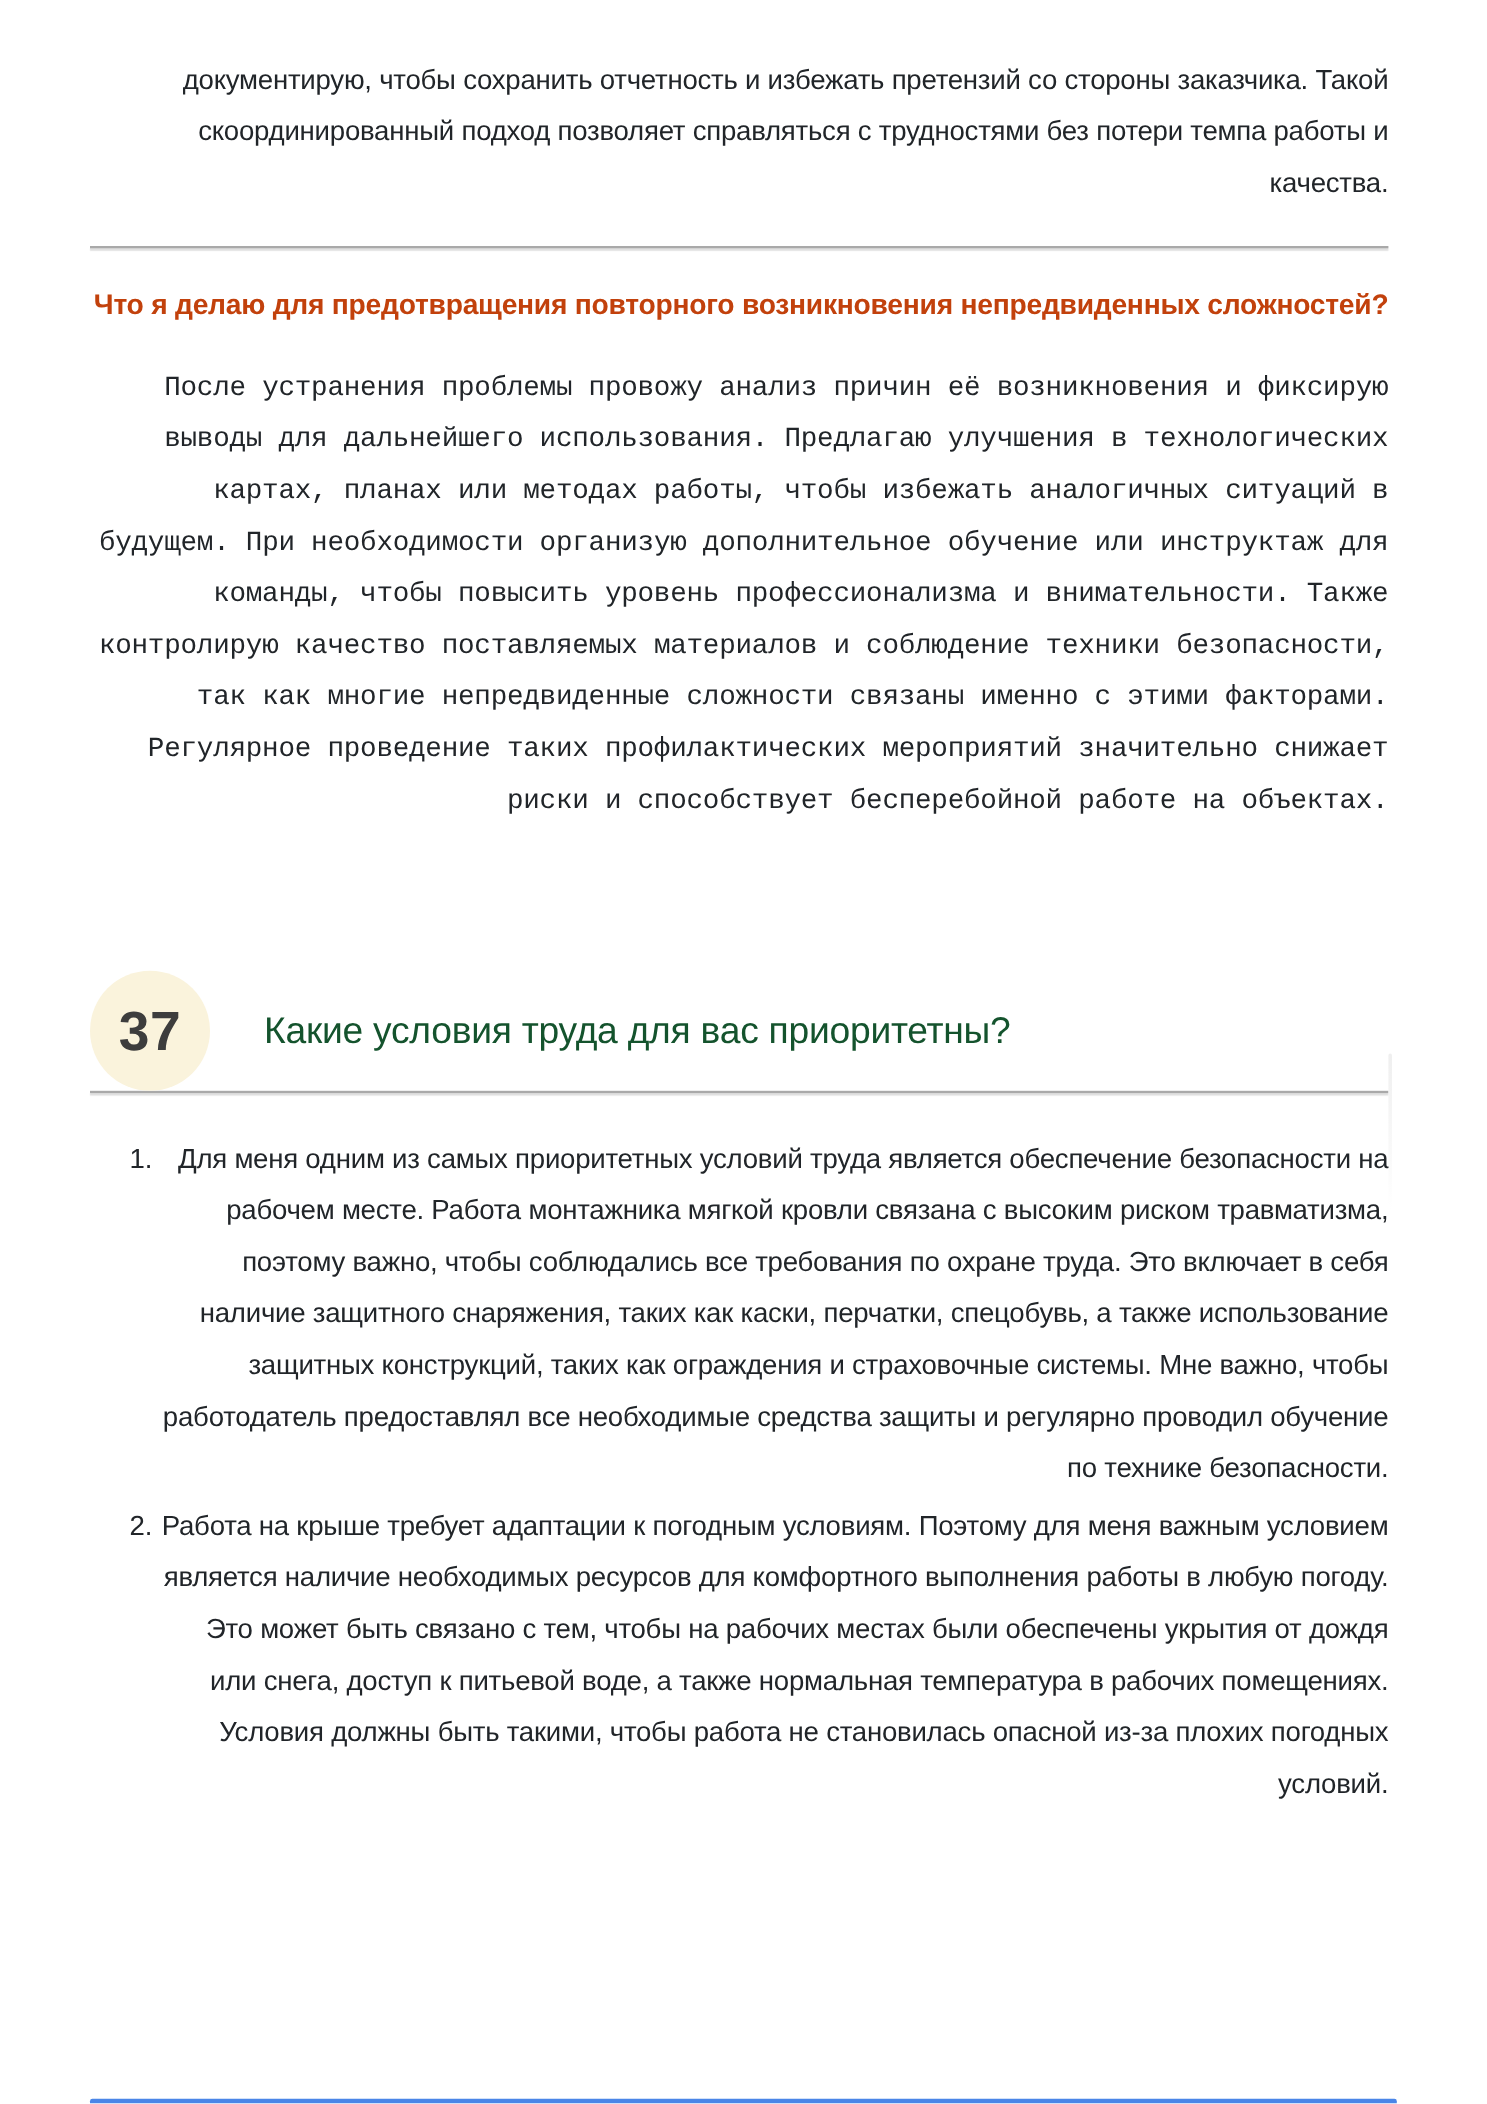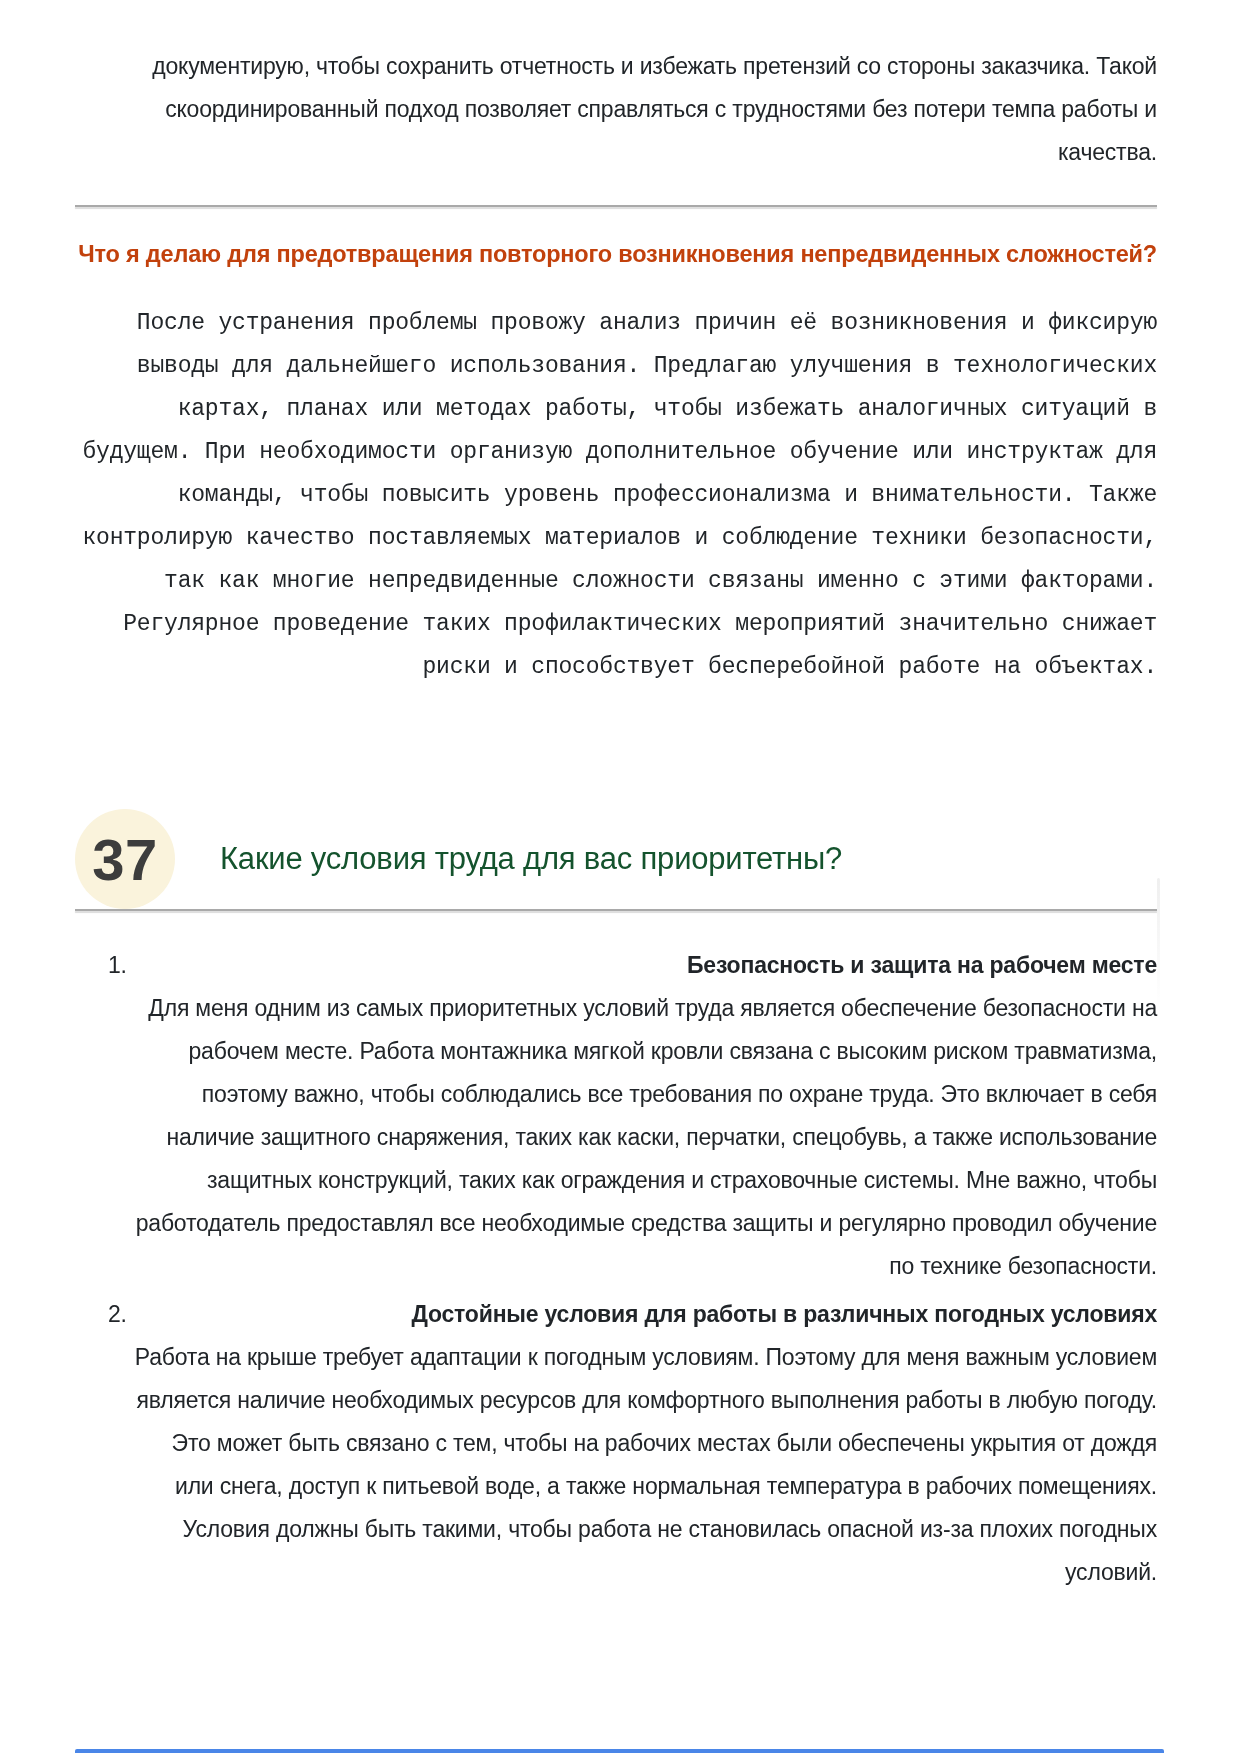--- a/index.html
+++ b/index.html
@@ -56,21 +56,21 @@
     width: 100px;
     height: 100px;
     border-radius: 50%;
     background: #faf3dc;
     flex: 0 0 auto;
     display: flex;
     align-items: center;
     justify-content: center;
   }
   .number-badge span {
-    font-size: 58px;
+    font-size: 46px;
     font-weight: 700;
     color: #3d3d3d;
     letter-spacing: 0.5px;
   }
   .question-title {
     font-size: 31px;
     line-height: 40px;
     font-weight: 400;
     color: #14532d;
     margin: 0 12px 0 45px;
@@ -136,25 +136,23 @@
     <div class="number-badge">
       <span>37</span>
     </div>
     <h2 class="question-title">Какие условия труда для вас приоритетны?</h2>
   </div>
 
   <hr class="divider question-header-divider">
 
   <ol class="priorities-list">
     <li>
-      <span class="item-title">Безопасность и защита на рабочем месте</span>
       <span class="item-body">Для меня одним из самых приоритетных условий труда является обеспечение безопасности на рабочем месте. Работа монтажника мягкой кровли связана с высоким риском травматизма, поэтому важно, чтобы соблюдались все требования по охране труда. Это включает в себя наличие защитного снаряжения, таких как каски, перчатки, спецобувь, а также использование защитных конструкций, таких как ограждения и страховочные системы. Мне важно, чтобы работодатель предоставлял все необходимые средства защиты и регулярно проводил обучение по технике безопасности.</span>
     </li>
     <li>
-      <span class="item-title">Достойные условия для работы в различных погодных условиях</span>
       <span class="item-body">Работа на крыше требует адаптации к погодным условиям. Поэтому для меня важным условием является наличие необходимых ресурсов для комфортного выполнения работы в любую погоду. Это может быть связано с тем, чтобы на рабочих местах были обеспечены укрытия от дождя или снега, доступ к питьевой воде, а также нормальная температура в рабочих помещениях. Условия должны быть такими, чтобы работа не становилась опасной из-за плохих погодных условий.</span>
     </li>
   </ol>
 
 </div>
 
 <div class="card-right-edge"></div>
 <div class="next-section-top-border"></div>
 
 </body></html>

